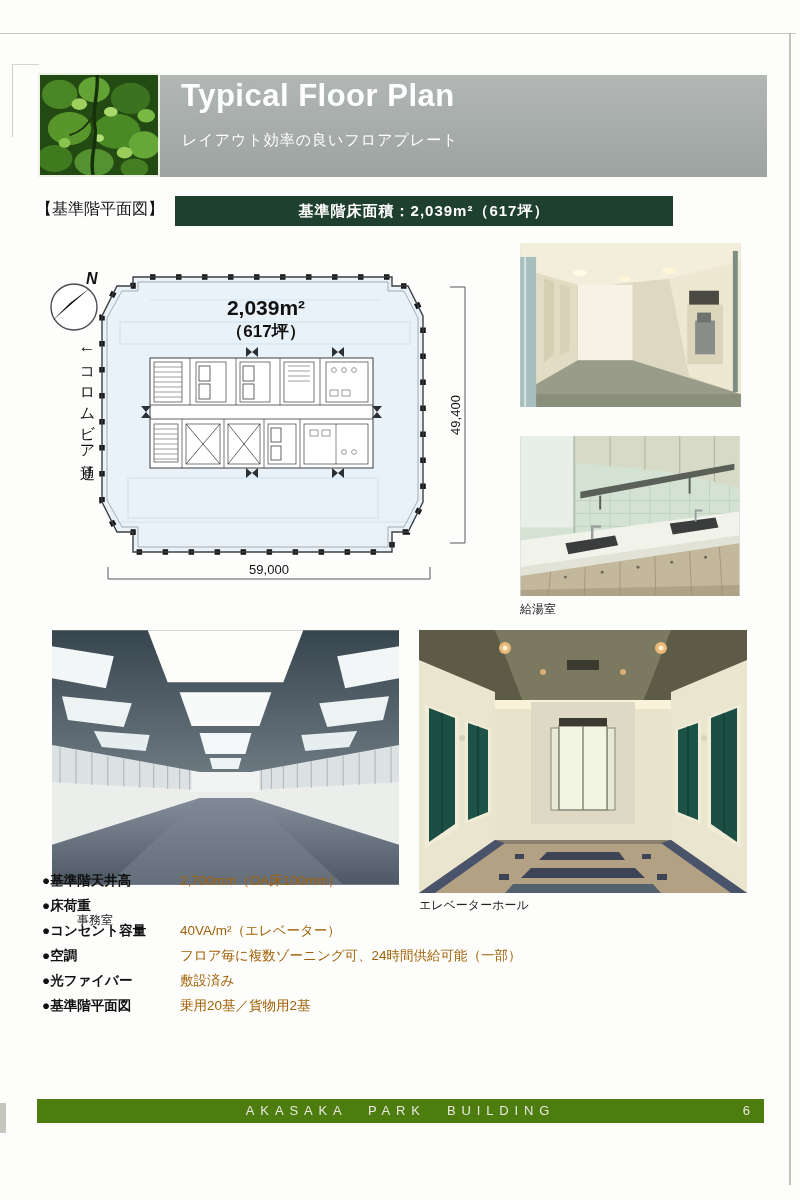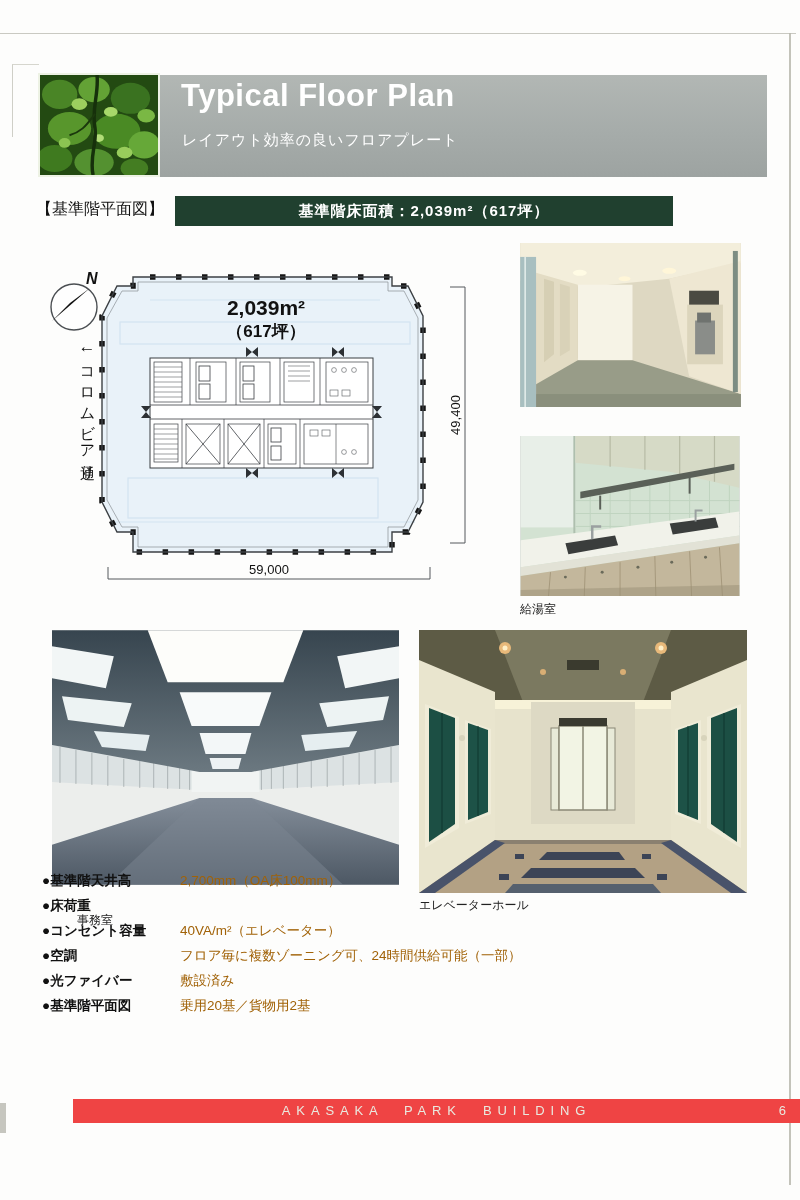--- a/index.html
+++ b/index.html
@@ -30,21 +30,21 @@
   .street .txt{display:inline-block;margin-top:4px;writing-mode:vertical-rl;font-size:15px;font-weight:500;letter-spacing:2px;color:#111;}
   
   .photo{display:block;background:#ddd;}
   .ph-label{font-size:12px;color:#222;}
   
   .specs{left:42px;top:868px;width:716px;}
   .spec-row{display:flex;height:25px;line-height:25px;font-size:13.5px;}
   .spec-label{width:138px;font-weight:bold;color:#111;flex:none;}
   .spec-value{color:#a16207;}
   
-  .footer-bar{left:37px;top:1099px;width:727px;height:24px;background:#ef4444;color:#e9e9df;margin-left:36px;}
+  .footer-bar{left:37px;top:1099px;width:727px;height:24px;background:#4d7c0f;color:#e9e9df;}
   .footer-name{position:absolute;left:0;right:0;top:0;text-align:center;line-height:24px;font-size:13px;letter-spacing:.45em;word-spacing:.9em;}
   .footer-page{position:absolute;right:14px;top:0;line-height:24px;font-size:13px;letter-spacing:0;}
 </style>
 </head>
 <body>
 
 <div class="page">
 
   <div class="abs scan-top"></div>
   <div class="abs scan-right"></div>

